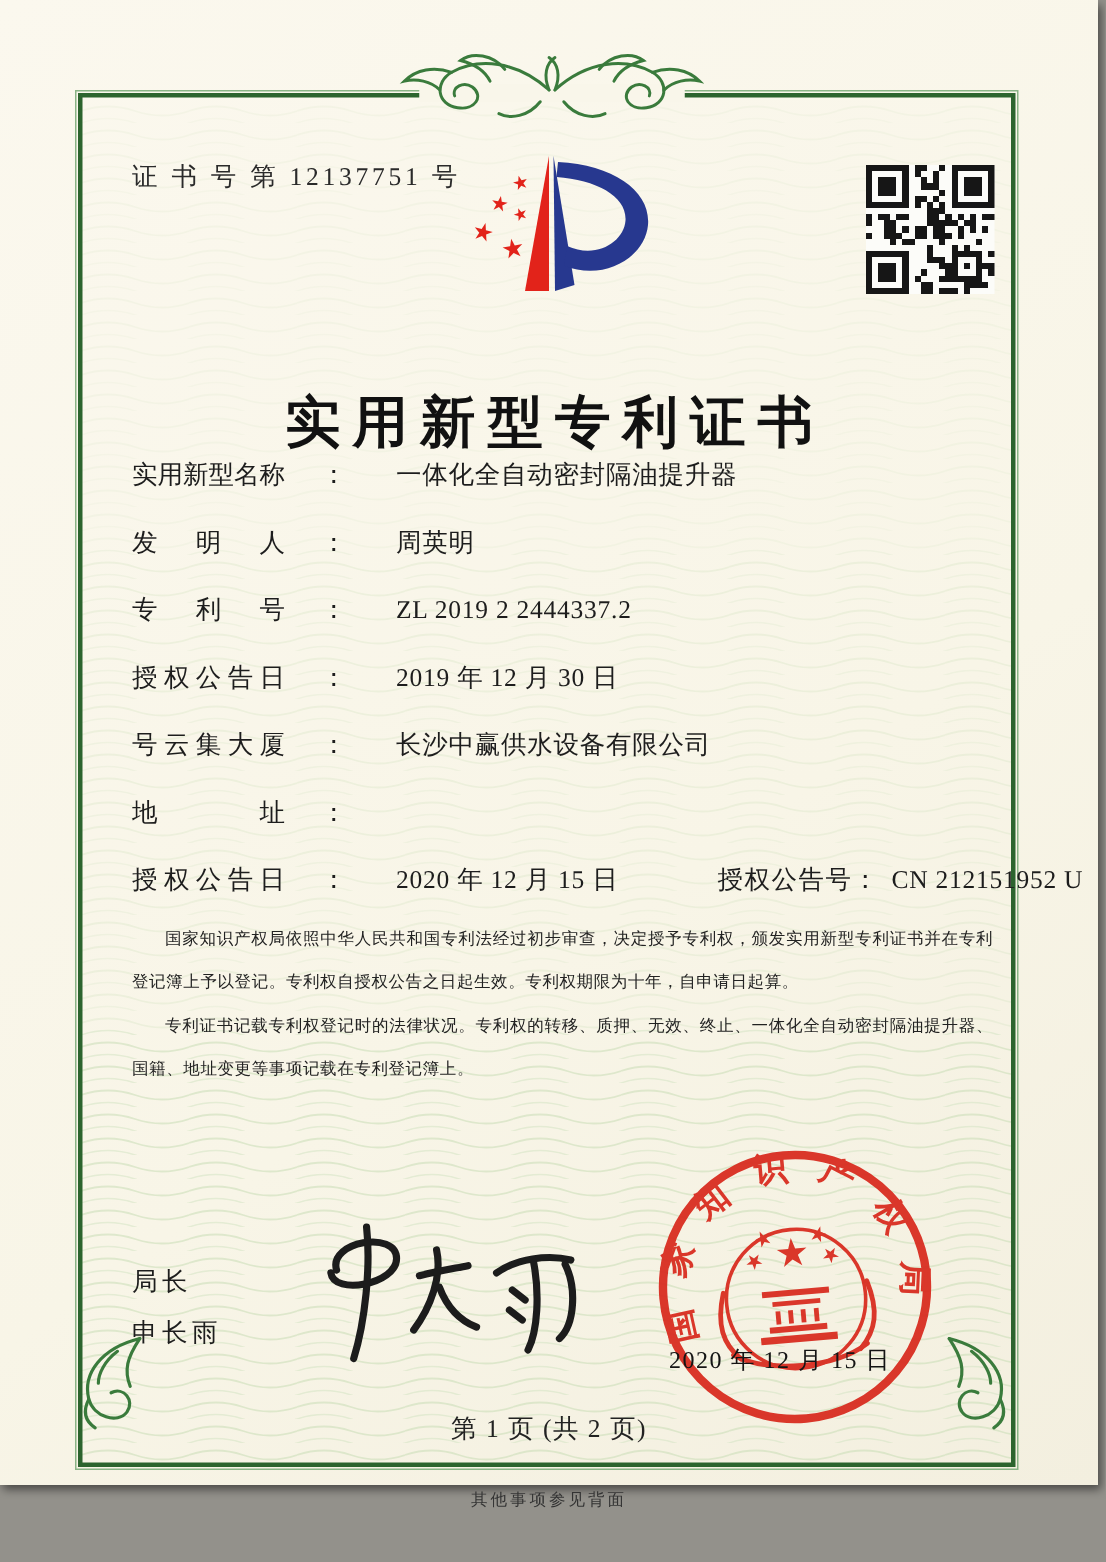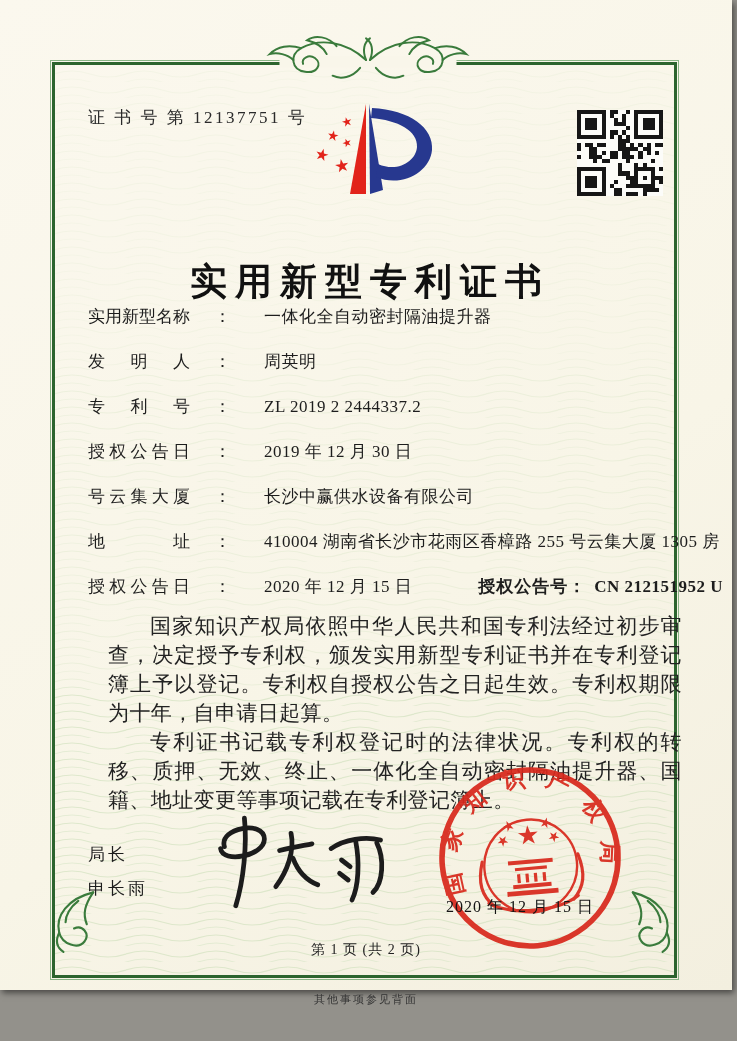--- a/index.html
+++ b/index.html
@@ -35,38 +35,38 @@
     font-size:37px;font-weight:bold;color:#111;letter-spacing:8px;text-indent:8px;margin-top:33px;
   }
   .fields{position:absolute;left:88px;top:304px;width:578px;color:#1d1d1d;}
   .frow{display:flex;align-items:baseline;margin-bottom:20px;font-size:17px;line-height:25px;white-space:nowrap;gap:24px;}
   .flabel{
     display:inline-block;width:102px;text-align:justify;text-align-last:justify;
     flex:none;
   }
   .fcolon{flex:none;}
   .fvalue{margin-left:9px;flex:none;letter-spacing:.5px;}
-  .grant2{margin-left:42px;display:flex;align-items:baseline;font-weight:bold;}
+  .grant2{margin-left:42px;display:flex;align-items:baseline;}
   .grant2 .glabel{letter-spacing:1px;}
   .body-text{
     position:absolute;left:88px;top:612px;width:574px;color:#222;
-    font-size:21px;line-height:29px;letter-spacing:.4px;text-align:justify;margin-left:20px;
+    font-size:11px;line-height:29px;letter-spacing:.4px;text-align:justify;
   }
   .body-text p{margin:0;text-indent:2em;}
   .sig-title{position:absolute;left:88px;top:843px;font-size:17px;letter-spacing:3px;color:#1d1d1d;}
   .sig-name{position:absolute;left:88px;top:877px;font-size:17px;letter-spacing:3px;color:#1d1d1d;}
   .signature{position:absolute;left:192px;top:810px;}
   .seal{position:absolute;left:434px;top:762px;transform:rotate(-5deg);opacity:.93;}
   .seal-date{
     position:absolute;left:420px;top:897px;width:200px;text-align:center;
     font-size:16px;color:#141414;letter-spacing:1px;
   }
   .page-info{
     position:absolute;left:0;top:941px;width:732px;text-align:center;
-    font-size:14px;color:#222;letter-spacing:1px;
+    font-size:17px;color:#222;letter-spacing:1px;
   }
   .back-note{
     position:absolute;left:0;top:992px;width:732px;text-align:center;
     font-size:11px;color:#333;letter-spacing:2px;
   }
 </style>
 </head>
 <body>
 
 <div class="page">
@@ -267,21 +267,20 @@
       <span class="fvalue">2019 年 12 月 30 日</span>
     </div>
     <div class="frow">
       <span class="flabel">号云集大厦</span>
         <span class="fcolon">：</span>
       <span class="fvalue">长沙中赢供水设备有限公司</span>
     </div>
     <div class="frow">
       <span class="flabel">地址</span>
         <span class="fcolon">：</span>
-      <span class="fvalue">410004 湖南省长沙市花雨区香樟路 255 号云集大厦 1305 房</span>
     </div>
     <div class="frow">
       <span class="flabel">授权公告日</span>
         <span class="fcolon">：</span>
       <span class="fvalue">2020 年 12 月 15 日</span>
       <span class="grant2">
         <span class="glabel">授权公告号</span>
           <span class="fcolon">：</span>
         <span class="fvalue">CN 212151952 U</span>
       </span>

